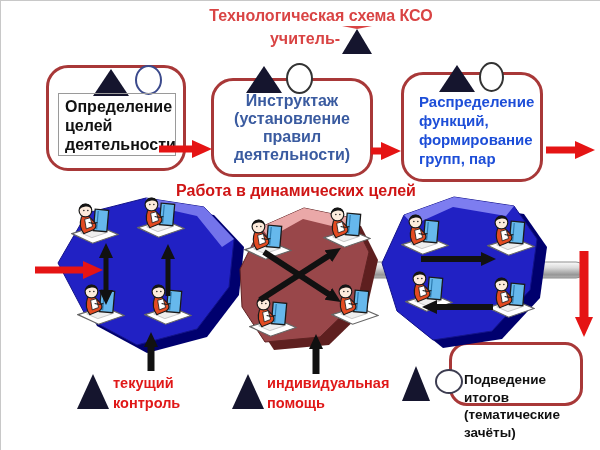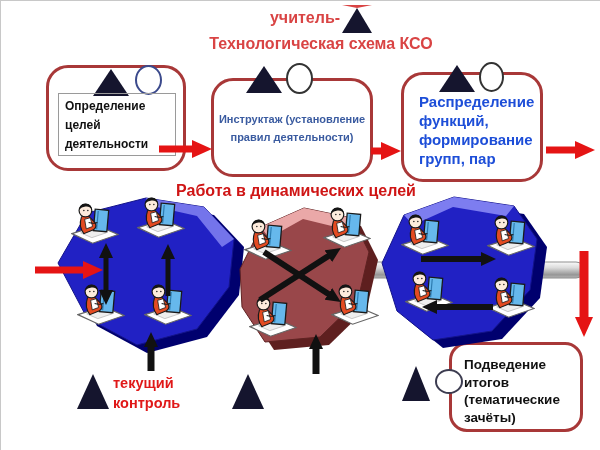--- a/index.html
+++ b/index.html
@@ -15,51 +15,51 @@
   .tri{width:0;height:0;border-style:solid;display:inline-block;}
   .tri-title{border-left:15px solid transparent;border-right:15px solid transparent;
     border-bottom:25px solid #15152e;vertical-align:middle;margin-left:2px;}
   .circ-title{display:inline-block;width:22px;height:22px;border:2.5px solid #3c3c50;
     border-radius:50%;background:#fff;vertical-align:middle;margin-left:4px;}
   
   .stage{position:absolute;border:3px solid #a83838;border-radius:22px;background:#fff;
     box-sizing:border-box;z-index:5;font-weight:bold;}
   #stage1{left:45px;top:64px;width:140px;height:106px;}
   #stage1 .inner{position:absolute;left:9px;top:25px;right:7px;bottom:12px;
-    border:1px solid #9a9a9a;padding:3px 2px 0 6px;color:#111;font-size:12px;line-height:19px;}
+    border:1px solid #9a9a9a;padding:3px 2px 0 6px;color:#111;font-size:16px;line-height:19px;}
   #stage2{left:210px;top:77px;width:162px;height:99px;display:flex;align-items:center;
-    justify-content:center;text-align:center;color:#3a5ba0;font-size:11px;line-height:18px;padding:4px;}
+    justify-content:center;text-align:center;color:#3a5ba0;font-size:16px;line-height:18px;padding:4px;}
   #stage3{left:400px;top:71px;width:142px;height:110px;color:#1d4ed8;font-size:15px;
     line-height:19px;padding:17px 0 0 15px;}
-  #stage4{left:448px;top:341px;width:134px;height:90px;color:#111;font-size:13.5px;
-    line-height:17.5px;padding:11px 0 0 12px;border-radius:18px;z-index:5;}
+  #stage4{left:448px;top:341px;width:134px;height:64px;color:#111;font-size:13.5px;
+    line-height:17.5px;padding:26px 0 0 12px;border-radius:18px;z-index:5;}
   .box-tri{position:absolute;border-left:18px solid transparent;border-right:18px solid transparent;
     border-bottom:27px solid #15152e;}
   .box-circ{position:absolute;border-radius:50%;background:#fff;box-sizing:border-box;}
   
   .work-heading{position:absolute;left:140px;top:181px;width:310px;text-align:center;
     color:#cf1515;font-size:16px;font-weight:bold;z-index:12;white-space:nowrap;}
   .annot{position:absolute;color:#e01818;font-size:14.5px;font-weight:bold;line-height:20px;z-index:12;}
   #annot1{left:112px;top:372px;width:110px;}
   #annot2{left:266px;top:372px;width:170px;}
   .annot-tri{position:absolute;width:0;height:0;border-left:16px solid transparent;
     border-right:16px solid transparent;border-bottom:35px solid #15152e;z-index:12;}
   
   #overlay{position:absolute;left:0;top:0;width:600px;height:450px;z-index:10;pointer-events:none;}
 </style>
 </head>
 <body>
 
 <div id="slide">
 
   <div class="title-block">
+    <div class="title-line">Технологическая схема КСО</div>
     <div class="title-line">
       <span>учитель-</span><span class="tri tri-title"></span>
     </div>
-    <div class="title-line">Технологическая схема КСО</div>
   </div>
 
   <div class="stage" id="stage1">
     <div class="box-tri" style="left:44px;top:1px;"></div>
     <div class="box-circ" style="left:86px;top:-3px;width:27px;height:30px;border:2px solid #3b4a8c;"></div>
     <div class="inner">Определение целей деятельности</div>
   </div>
 
   <div class="stage" id="stage2">
     <div class="box-tri" style="left:32px;top:-15px;"></div>
@@ -71,20 +71,21 @@
     <div class="box-tri" style="left:35px;top:-10px;"></div>
     <div class="box-circ" style="left:75px;top:-13px;width:25px;height:30px;border:2.5px solid #333;"></div>
     <span>Распределение функций, формирование групп, пар</span>
   </div>
 
   <div class="work-heading">Работа в динамических целей</div>
 
   <div class="annot-tri" style="left:76px;top:373px;"></div>
   <div class="annot" id="annot1">текущий контроль</div>
   <div class="annot-tri" style="left:231px;top:373px;"></div>
+  <div class="annot" id="annot2">индивидуальная помощь</div>
 
   <div class="stage" id="stage4">
     <div class="annot-tri" style="left:-50px;top:21px;border-left-width:14px;border-right-width:14px;"></div>
     <div class="box-circ" style="left:-17px;top:24px;width:28px;height:25px;border:2.5px solid #3c3c50;"></div>
     <span>Подведение итогов (тематические зачёты)</span>
   </div>
 
   <svg id="overlay" viewBox="0 0 600 450">
     <defs>
       <linearGradient id="pipeGrad" x1="0" y1="0" x2="0" y2="1">

